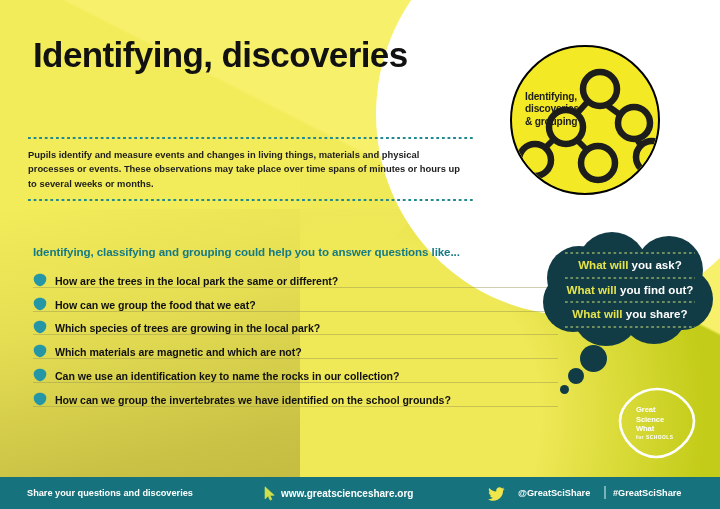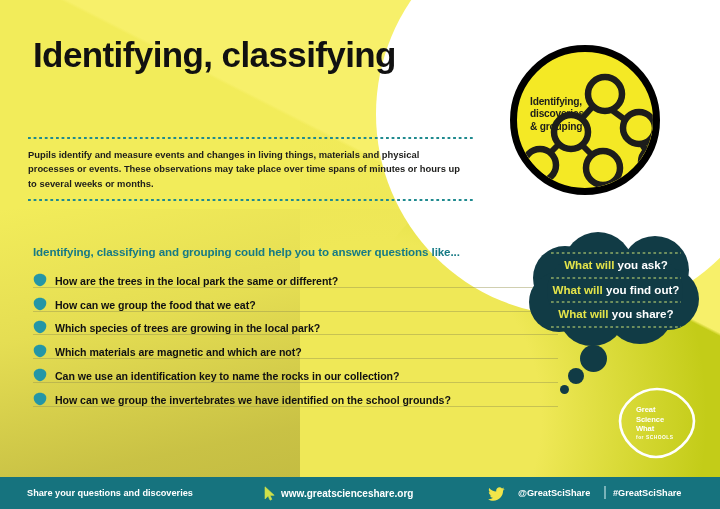--- a/index.html
+++ b/index.html
@@ -73,32 +73,32 @@
     width:14px;height:14px;flex:0 0 14px;position:relative;top:0px;
   }
   .bullet svg{display:block;width:14px;height:14px;}
   .q-text{
     font-size:10.6px;font-weight:bold;color:#111111;letter-spacing:-0.05px;
     white-space:nowrap;
   }
   
   .badge{
     position:absolute;left:510px;top:45px;width:150px;height:150px;
-    border-radius:50%;background:#f4e925;border:7px solid #000000;
+    border-radius:50%;background:#f4e925;border:2px solid #000000;
     box-sizing:border-box;overflow:hidden;
   }
   .badge-text{
     position:absolute;left:13px;top:44px;width:74px;
     font-size:10.2px;line-height:1.22;font-weight:bold;color:#1d1d1b;
     letter-spacing:-0.2px;
   }
   .badge svg{position:absolute;left:0;top:0;}
   
   .bubble{
-    position:absolute;left:529px;top:232px;width:172px;height:115px;
+    position:absolute;left:543px;top:232px;width:172px;height:115px;
   }
   .bubble-body{
     position:absolute;inset:0;
   }
   .bubble-lobe{position:absolute;border-radius:50%;background:#113b45;}
   .bubble-content{
     position:absolute;left:12px;top:20px;width:150px;text-align:center;
   }
   .b-line{
     font-size:11.6px;font-weight:bold;line-height:1.0;padding:5px 0 6px 0;
@@ -158,21 +158,21 @@
 
   <div class="bg-base"></div>
   <div class="bg-olive-wash"></div>
   <div class="bg-olive-curve"></div>
   <div class="bg-olive-block"></div>
   <div class="bg-yellow-sweep"></div>
   <div class="bg-diag-light"></div>
   <div class="white-circle"></div>
 
   <div class="title">
-    <div>Identifying, classifying</div>
+    <div>Identifying, discoveries</div>
   </div>
 
   <div class="desc-wrap">
     <div class="dotted"></div>
     <div class="desc-text">Pupils identify and measure events and changes in living things, materials and physical processes or events. These observations may take place over time spans of minutes or hours up to several weeks or months.</div>
     <div class="dotted"></div>
   </div>
 
   <div class="q-head">Identifying, classifying and grouping could help you to answer questions like...</div>
 

